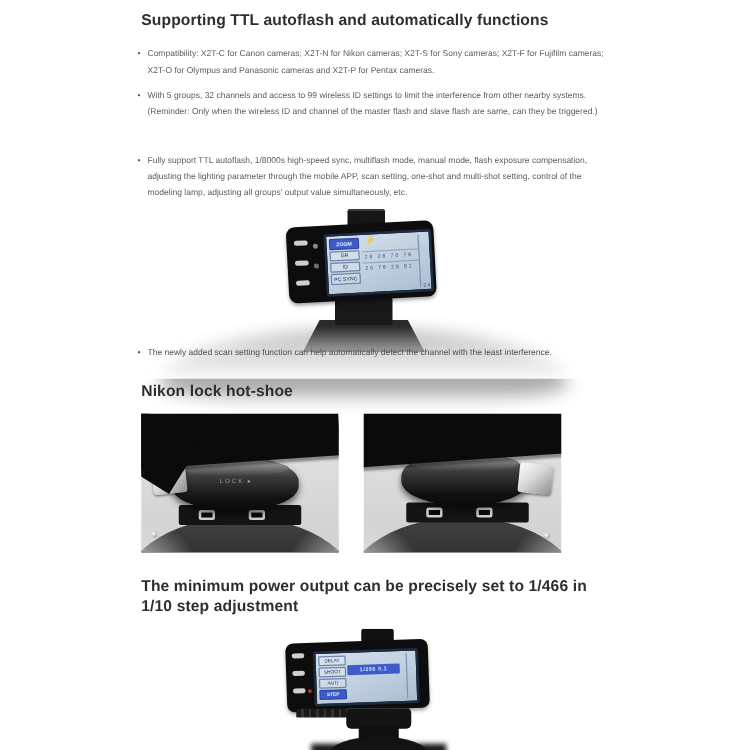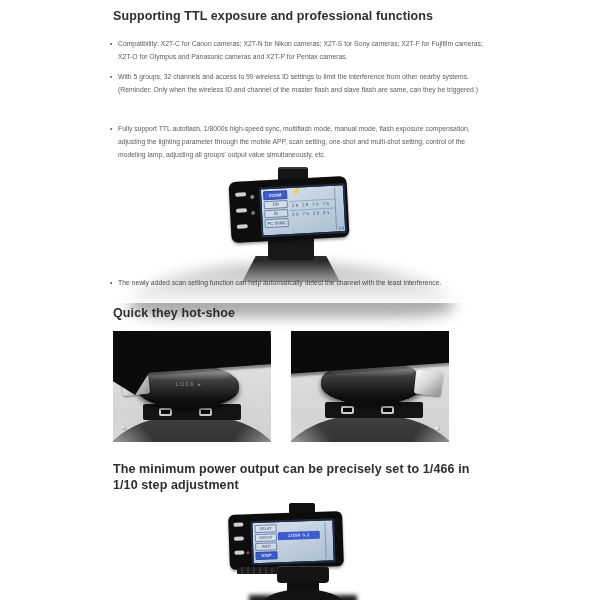--- a/index.html
+++ b/index.html
@@ -125,21 +125,21 @@
   #photo2 .dome{left:38px;top:86px;width:80px;height:30px;background:#131313;border-radius:50% 50% 0 0;}
   #photo2 .legs{left:24px;top:92px;width:108px;height:20px;background:#1c1c1c;filter:blur(2px);}
   .lcd-valuebox{position:absolute;background:#3c5ccc;border-radius:1px;color:#dde7f6;
     font-size:4.2px;line-height:8px;text-align:center;font-weight:bold;letter-spacing:.5px;}
 </style>
 </head>
 <body>
 
 <div>
 
-  <div class="h" id="h-features">Supporting TTL exposure and professional functions</div>
+  <div class="h" id="h-features">Supporting TTL autoflash and automatically functions</div>
 
   <div class="bullet" id="bullet-0">Compatibility: X2T-C for Canon cameras; X2T-N for Nikon cameras; X2T-S for Sony cameras; X2T-F for Fujifilm cameras; X2T-O for Olympus and Panasonic cameras and X2T-P for Pentax cameras.</div>
   <div class="bullet" id="bullet-1">With 5 groups, 32 channels and access to 99 wireless ID settings to limit the interference from other nearby systems. (Reminder: Only when the wireless ID and channel of the master flash and slave flash are same, can they be triggered.)</div>
   <div class="bullet" id="bullet-2">Fully support TTL autoflash, 1/8000s high-speed sync, multiflash mode, manual mode, flash exposure compensation, adjusting the lighting parameter through the mobile APP, scan setting, one-shot and multi-shot setting, control of the modeling lamp, adjusting all groups' output value simultaneously, etc.</div>
 
   <div class="abs" id="photo1">
     <div class="abs blurbody"></div>
     <div class="abs hump"></div>
     <div class="abs mount"></div>
     <div class="abs topshoe"></div>
@@ -162,21 +162,21 @@
         <div class="lcd-grid" style="left:28px;right:9px;top:22px;"></div>
         <div class="lcd-nums" style="left:30px;top:24px;">25 76 28 81</div>
         <div class="lcd-vline" style="right:8px;"></div>
         <div class="lcd-corner" style="right:1px;bottom:1px;">2.4</div>
       </div>
     </div>
     <div class="abs fade"></div>
     <div class="bullet-overlay">The newly added scan setting function can help automatically detect the channel with the least interference.</div>
   </div>
 
-  <div class="h" id="h-hotshoe">Quick they hot-shoe</div>
+  <div class="h" id="h-hotshoe">Nikon lock hot-shoe</div>
 
   <div class="abs hs" id="hs-left">
     <div class="abs dome"></div>
     <div class="abs shelf">
       <div class="contact c1"></div>
       <div class="contact c2"></div>
     </div>
     <div class="abs ring"></div>
     <div class="abs ringtop"></div>
     <div class="abs locktext">LOCK ▸</div>

